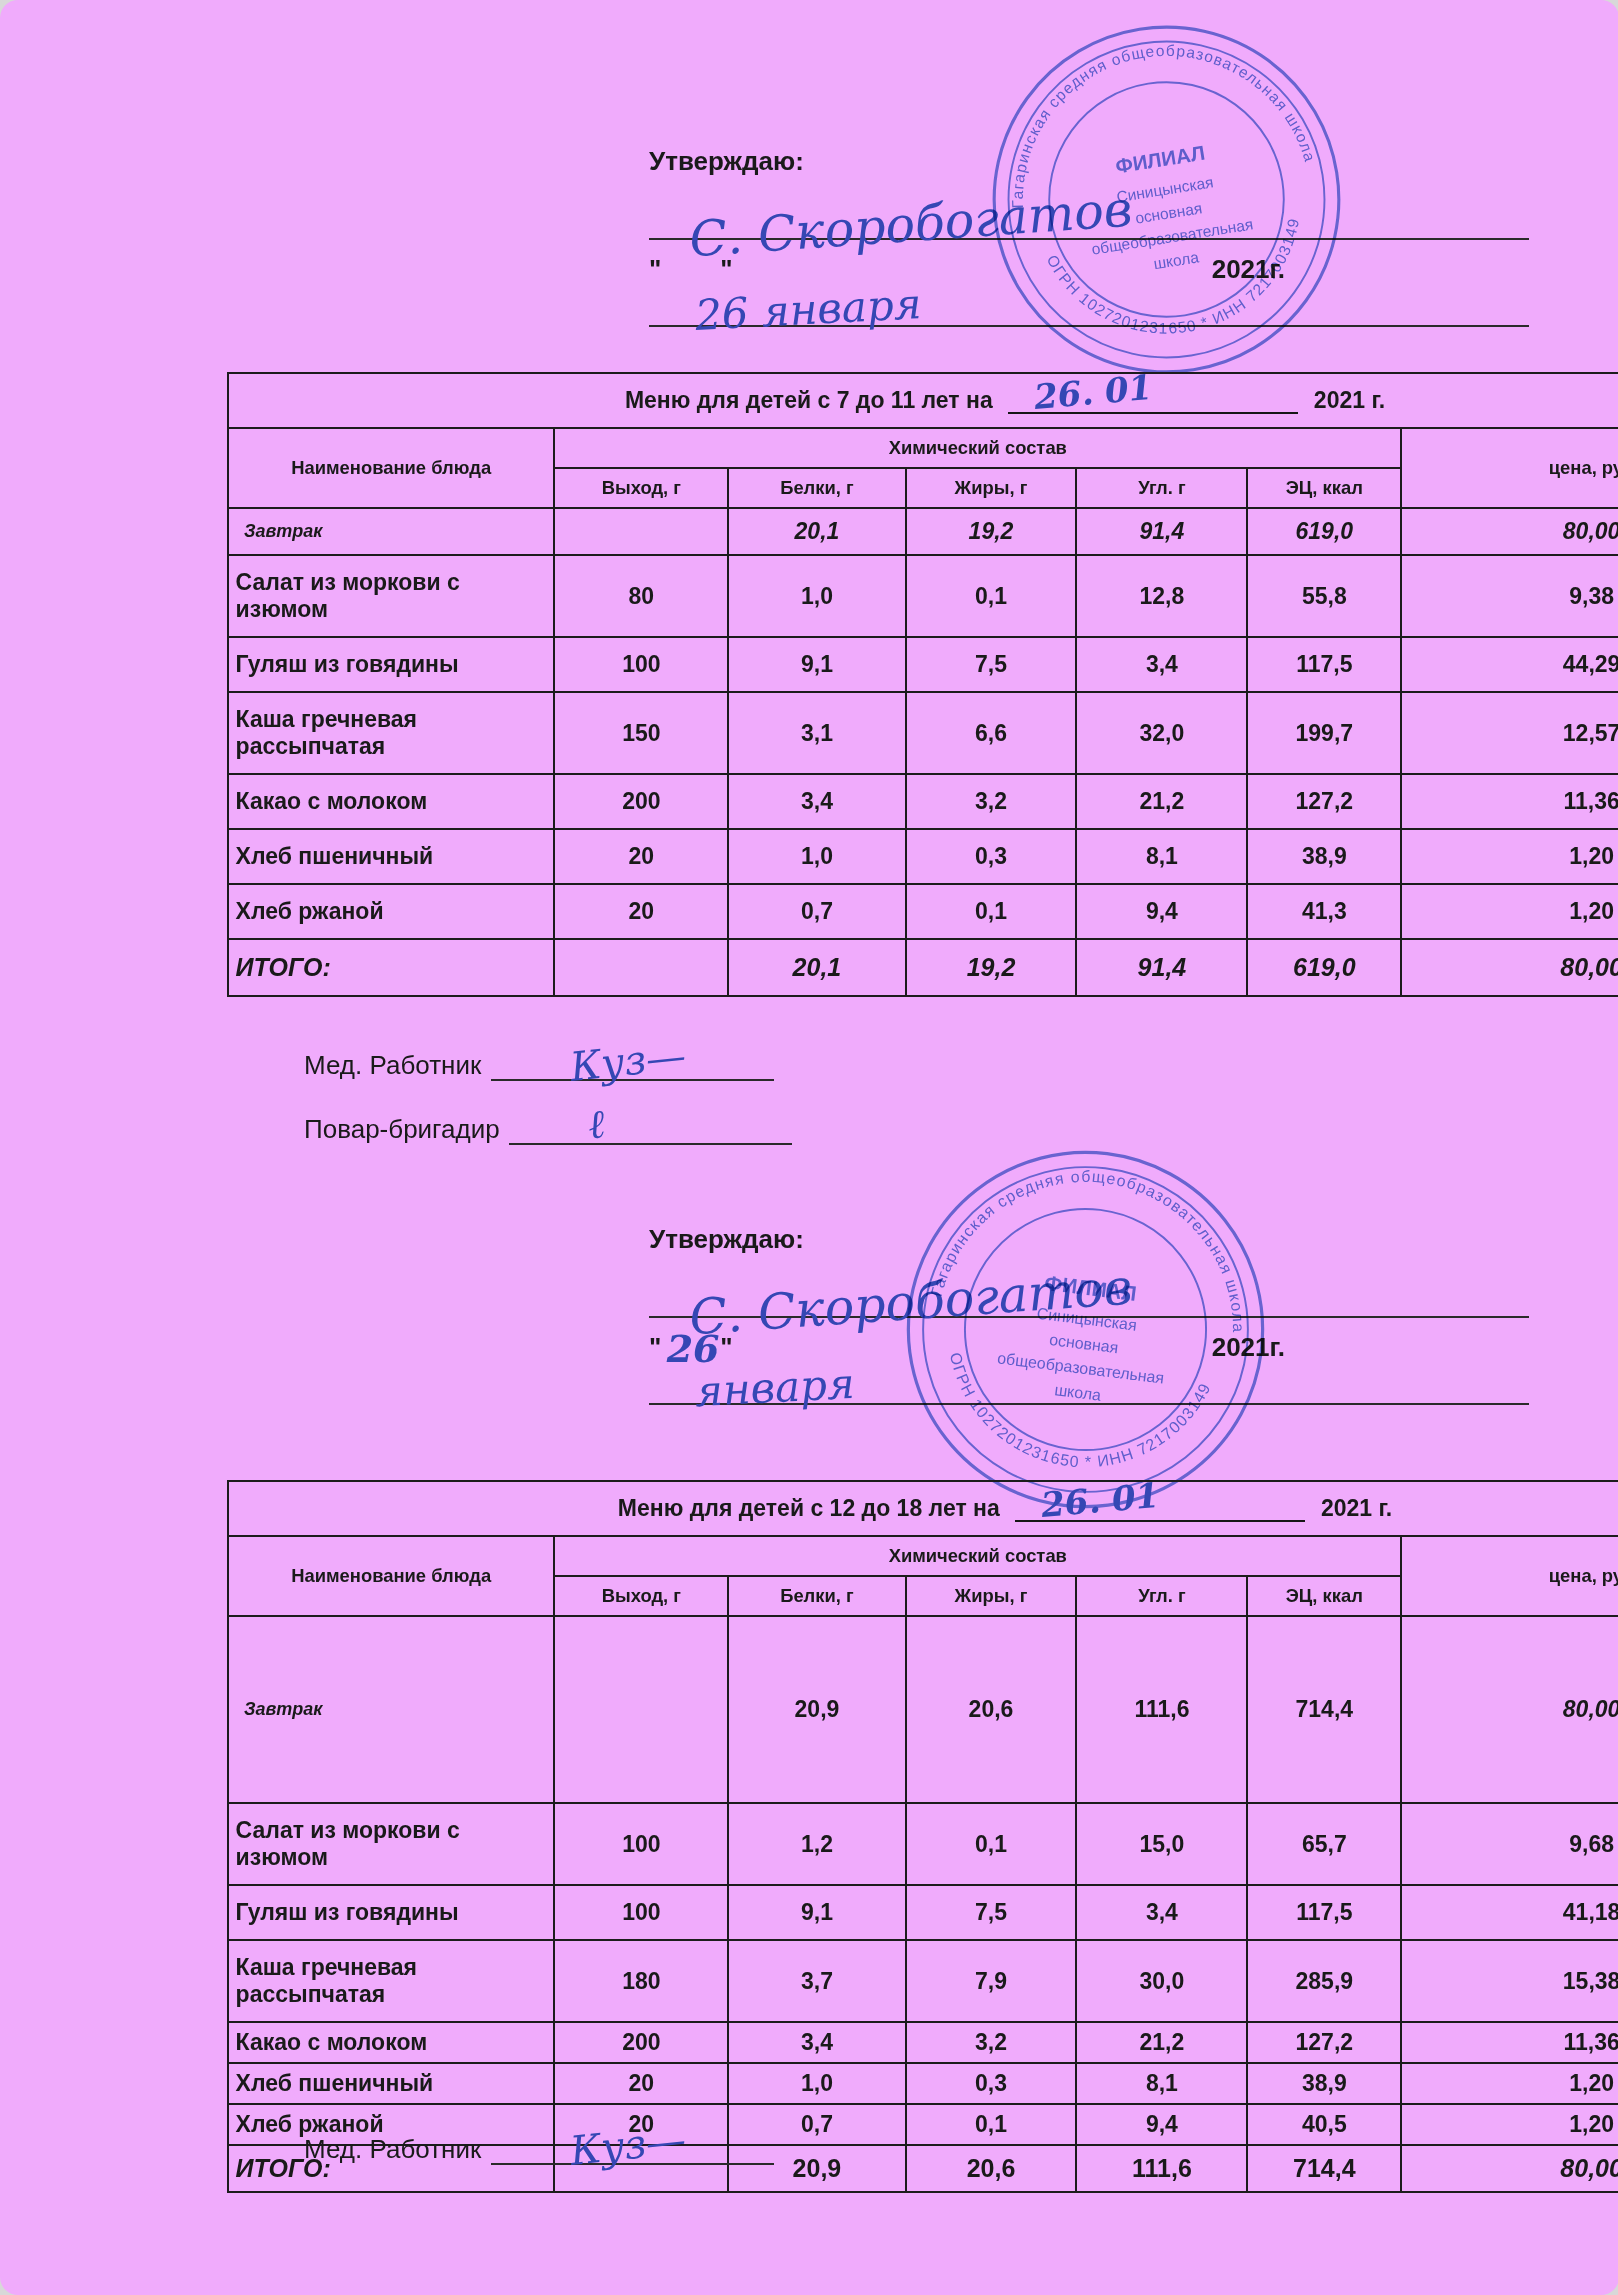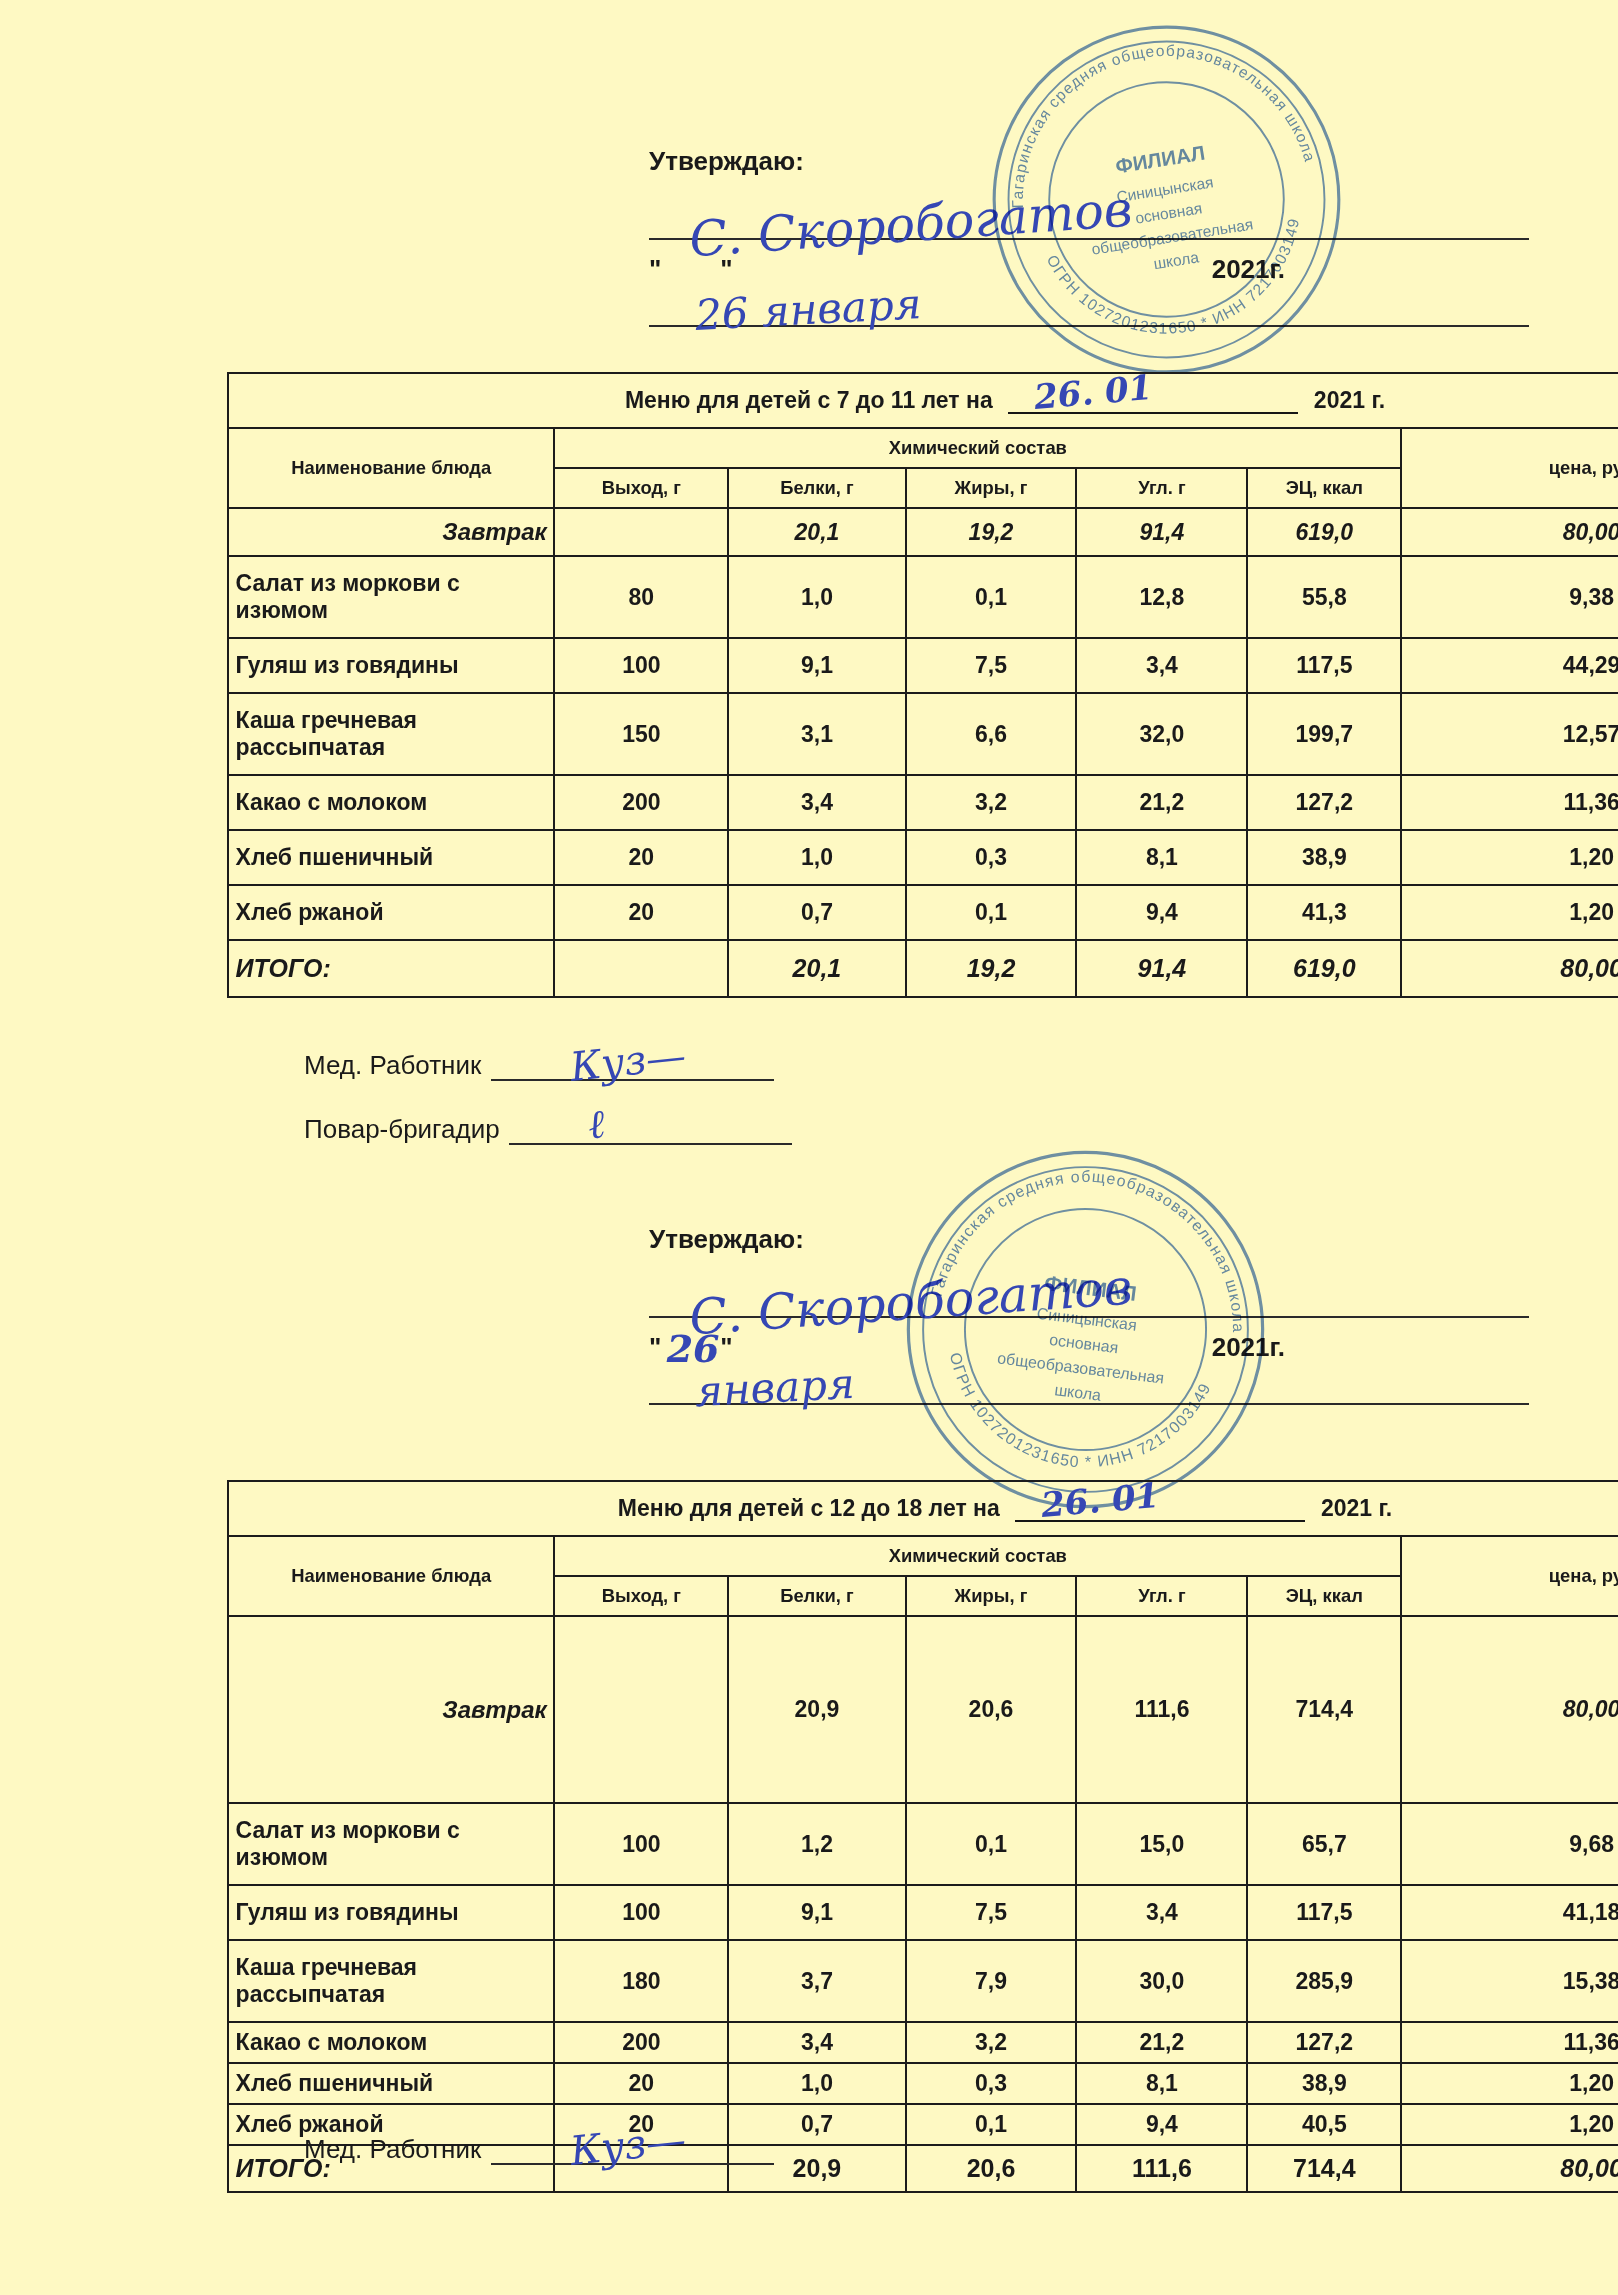--- a/index.html
+++ b/index.html
@@ -1,24 +1,25 @@
 <!DOCTYPE html>
 <html style="font-size:10.5px"><head>
 <meta charset="utf-8">
 <style>
   * { margin:0; padding:0; box-sizing:border-box; }
   html,body { background:#d8d8d8; }
   .page {
     position:relative;
     width:1619px; height:2295px;
-    background:#fef9c3;
+    background:#f0abfc;
     font-family:"Liberation Sans", sans-serif;
     color:#1a1a1a;
     overflow:hidden;
     margin:0 auto;
+    border-radius:18px;
   }
 
   
   .hand {
     font-family:"DejaVu Serif", serif;
     font-style:italic;
     color:#3547b4;
     white-space:nowrap;
     pointer-events:none;
   }
@@ -93,21 +94,21 @@
     font-size:34px; transform:rotate(-5deg);
   }
   table.menu th {
     font-size:18.4px; padding:8px 0;
   }
   table.menu td { font-size:23px; padding:13px 6.6px; }
   td.c-name { text-align:left; padding-left:9.2px; }
   td.c-num { text-align:center; }
   tr.italic-all td { font-style:italic; }
   tr.italic-ends td.c-name, tr.italic-ends td.c-price { font-style:italic; }
-  tr.breakfast-row td.c-name { text-align:right; font-size:24px;padding-left:15px; }
+  tr.breakfast-row td.c-name { text-align:left; font-size:18px;padding-left:15px; }
   tr.breakfast-row td { padding:9.2px 6.6px; }
   tr.total-row td { font-size:25px; padding:13px 6.6px; }
   tr.row-xtall td { height:187px; }
   tr.row-compact td { padding:6px 6.6px; }
   tr.row-compact.total-row td { padding:8px 6.6px; }
 
   
   .signers { position:absolute; font-size:26px; }
   .signer-row { display:flex; align-items:flex-end; margin-bottom:32px; }
   .signer-label { white-space:nowrap;margin-left:24px; }

